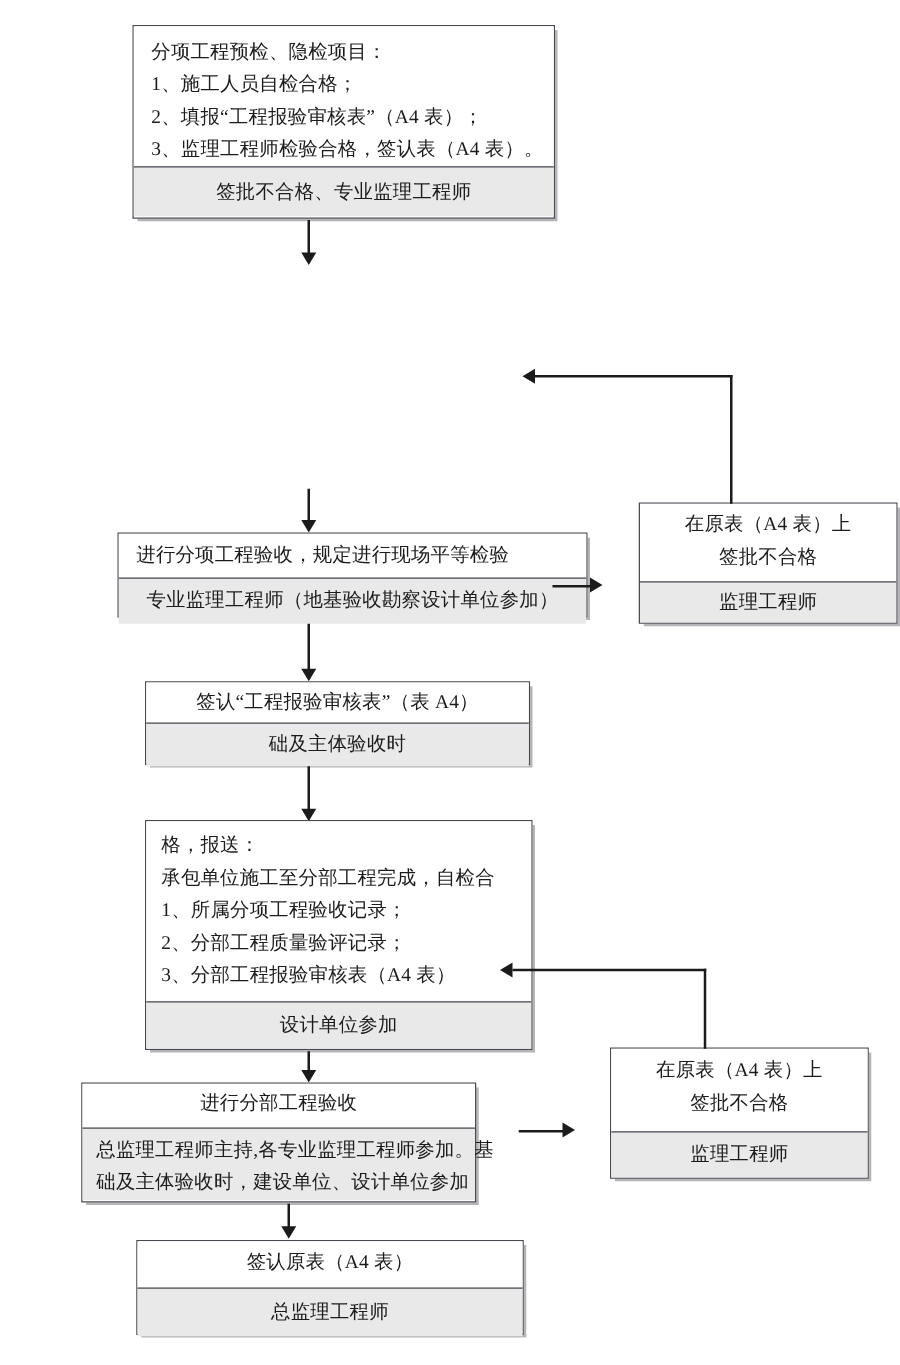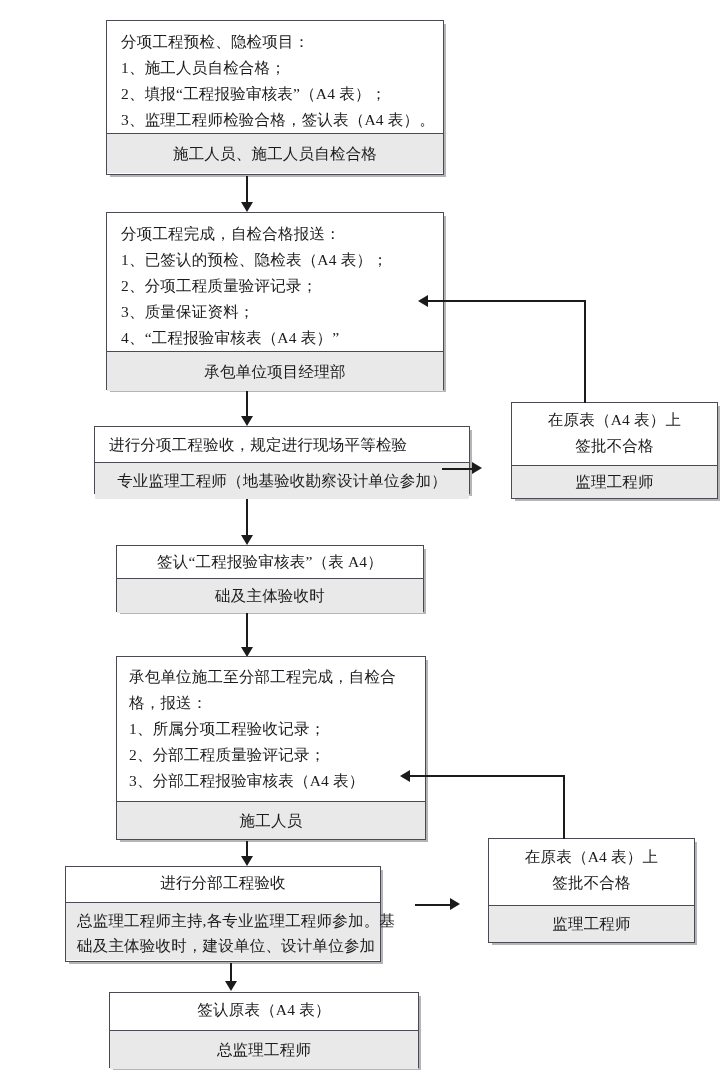--- a/index.html
+++ b/index.html
@@ -89,39 +89,27 @@
 <div id="canvas">
 
   <div class="box" style="left:78px;top:20px;width:338px;height:155px;">
     <div class="body" style="height:112px;">
       <span class="line">分项工程预检、隐检项目：</span>
       <span class="line">1、施工人员自检合格；</span>
       <span class="line">2、填报“工程报验审核表”（A4 表）；</span>
       <span class="line">3、监理工程师检验合格，签认表（A4 表）。</span>
     </div>
     <div class="role" style="height:40px;">
-      <span class="line center">施工人员、施工人员自检合格</span>
+      <span class="line center">签批不合格、专业监理工程师</span>
     </div>
   </div>
 
   <div class="vline" style="left:246px;top:176px;height:28px;"></div>
   <div class="arrow-down" style="left:241px;top:202px;"></div>
 
-  <div class="box" style="left:78px;top:212px;width:338px;height:178px;">
-    <div class="body" style="height:138px;">
-      <span class="line">分项工程完成，自检合格报送：</span>
-      <span class="line">1、已签认的预检、隐检表（A4 表）；</span>
-      <span class="line">2、分项工程质量验评记录；</span>
-      <span class="line">3、质量保证资料；</span>
-      <span class="line">4、“工程报验审核表（A4 表）”</span>
-    </div>
-    <div class="role" style="height:40px;">
-      <span class="line center">承包单位项目经理部</span>
-    </div>
-  </div>
 
   <div class="vline" style="left:246px;top:391px;height:27px;"></div>
   <div class="arrow-down" style="left:241px;top:416px;"></div>
 
   <div class="box" style="left:66px;top:426px;width:376px;height:68px;">
     <div class="body" style="height:35px;padding-top:5px;padding-bottom:4px;">
       <span class="line">进行分项工程验收，规定进行现场平等检验</span>
     </div>
     <div class="role" style="height:37px;">
       <span class="line center">专业监理工程师（地基验收勘察设计单位参加）</span>
@@ -155,28 +143,28 @@
     <div class="role" style="height:35px;">
       <span class="line center">础及主体验收时</span>
     </div>
   </div>
 
   <div class="vline" style="left:246px;top:613px;height:36px;"></div>
   <div class="arrow-down" style="left:241px;top:647px;"></div>
 
   <div class="box" style="left:88px;top:656px;width:310px;height:184px;">
     <div class="body" style="height:144px;padding:7px 8px 6px 12px;">
+      <span class="line">格，报送：</span>
       <span class="line">承包单位施工至分部工程完成，自检合</span>
-      <span class="line">格，报送：</span>
       <span class="line">1、所属分项工程验收记录；</span>
       <span class="line">2、分部工程质量验评记录；</span>
       <span class="line">3、分部工程报验审核表（A4 表）</span>
     </div>
     <div class="role" style="height:38px;">
-      <span class="line center">施工人员</span>
+      <span class="line center">设计单位参加</span>
     </div>
   </div>
 
   <div class="vline" style="left:246px;top:841px;height:20px;"></div>
   <div class="arrow-down" style="left:241px;top:856px;"></div>
 
   <div class="box" style="left:37px;top:866px;width:316px;height:96px;">
     <div class="body" style="height:35px;padding:3px 6px;text-align:center;">
       <span class="line center">进行分部工程验收</span>
     </div>

